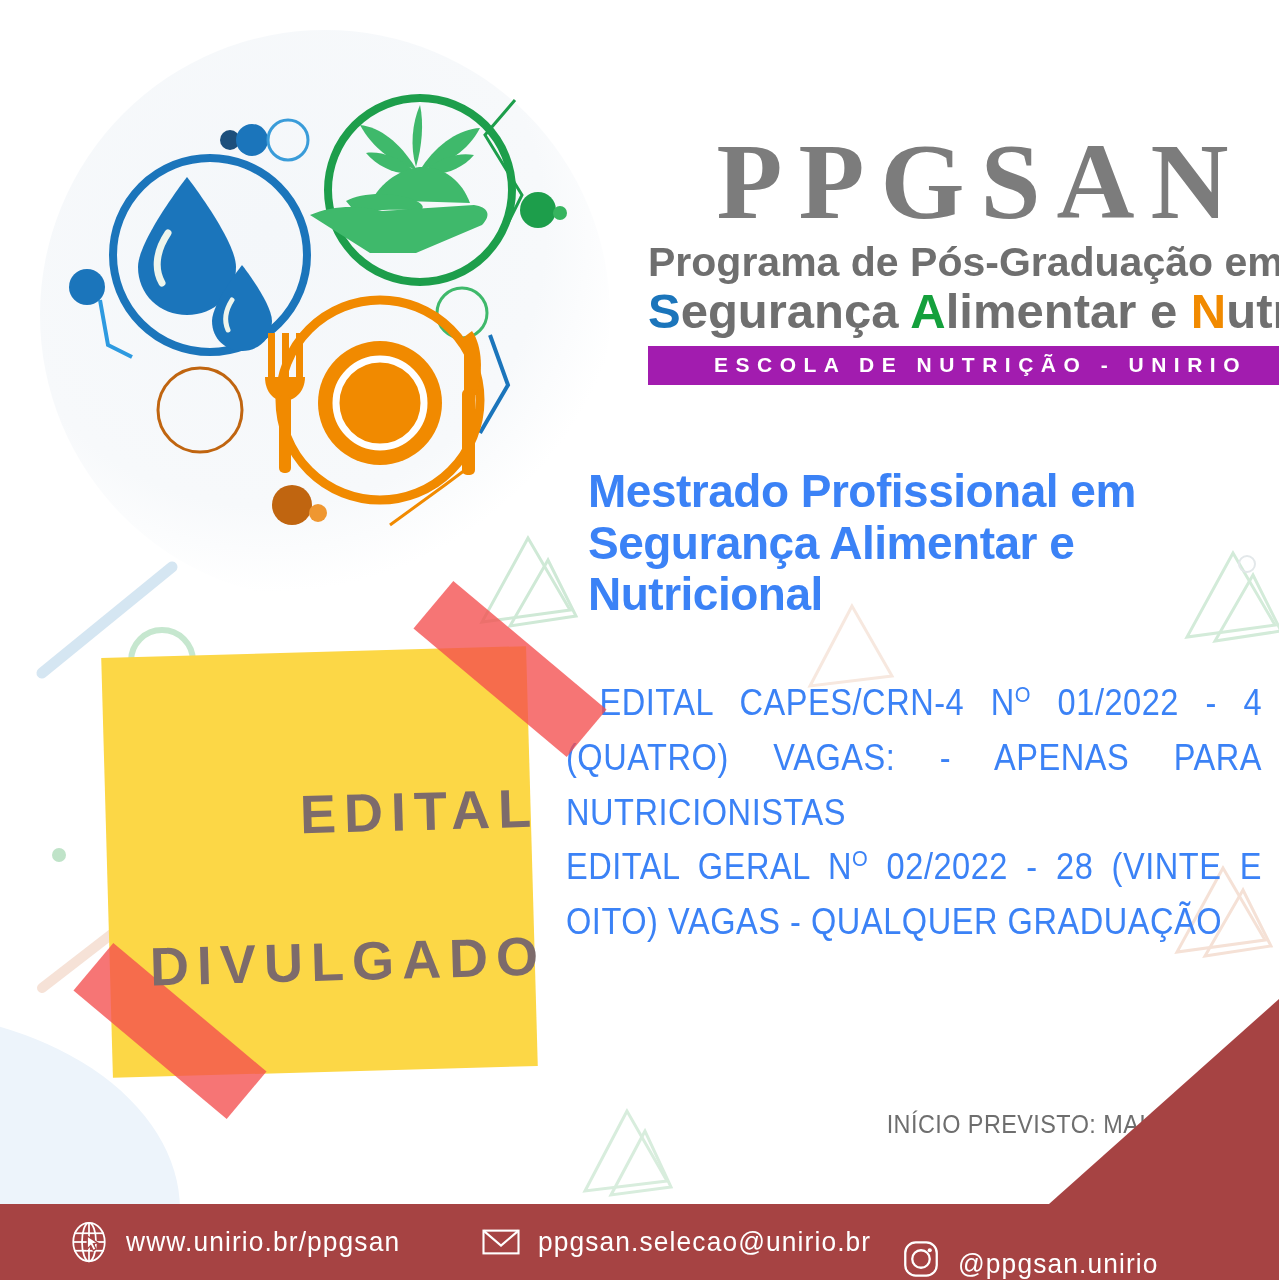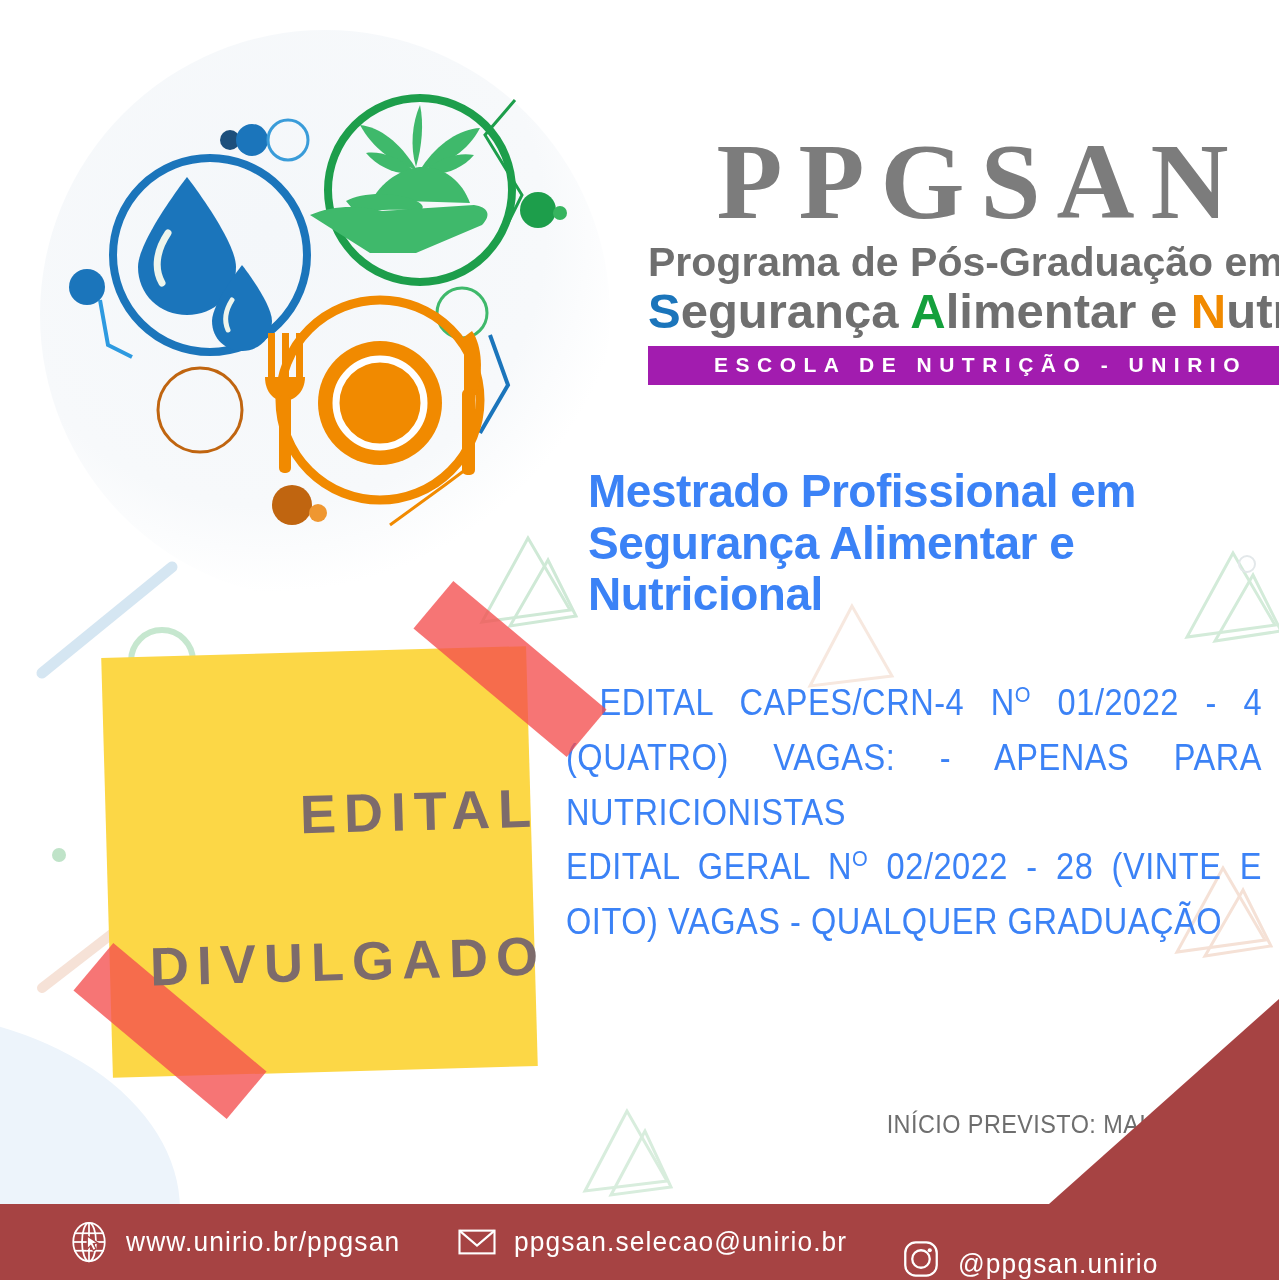--- a/index.html
+++ b/index.html
@@ -168,21 +168,21 @@
   #footer-wedge{
     position:absolute;right:0;bottom:76px;width:230px;height:205px;
     background:#a64343;
     clip-path:polygon(100% 0, 100% 100%, 0 100%);
   }
   .foot-item{
     position:absolute;top:0;height:76px;
     display:flex;align-items:center;gap:16px;
   }
   #foot-web{left:68px;}
-  #foot-mail{left:456px;align-items:center;}
+  #foot-mail{left:480px;align-items:center;}
   #foot-insta{left:900px;align-items:flex-end;}
   .foot-label{
     font-family:"Liberation Sans Narrow","Liberation Sans",sans-serif;
     color:#ffffff;font-size:28px;letter-spacing:1.2px;
     white-space:nowrap;
     transform:scaleX(0.94);
     transform-origin:left center;
   }
   .foot-icon{width:42px;height:42px;display:block;}
 </style>

